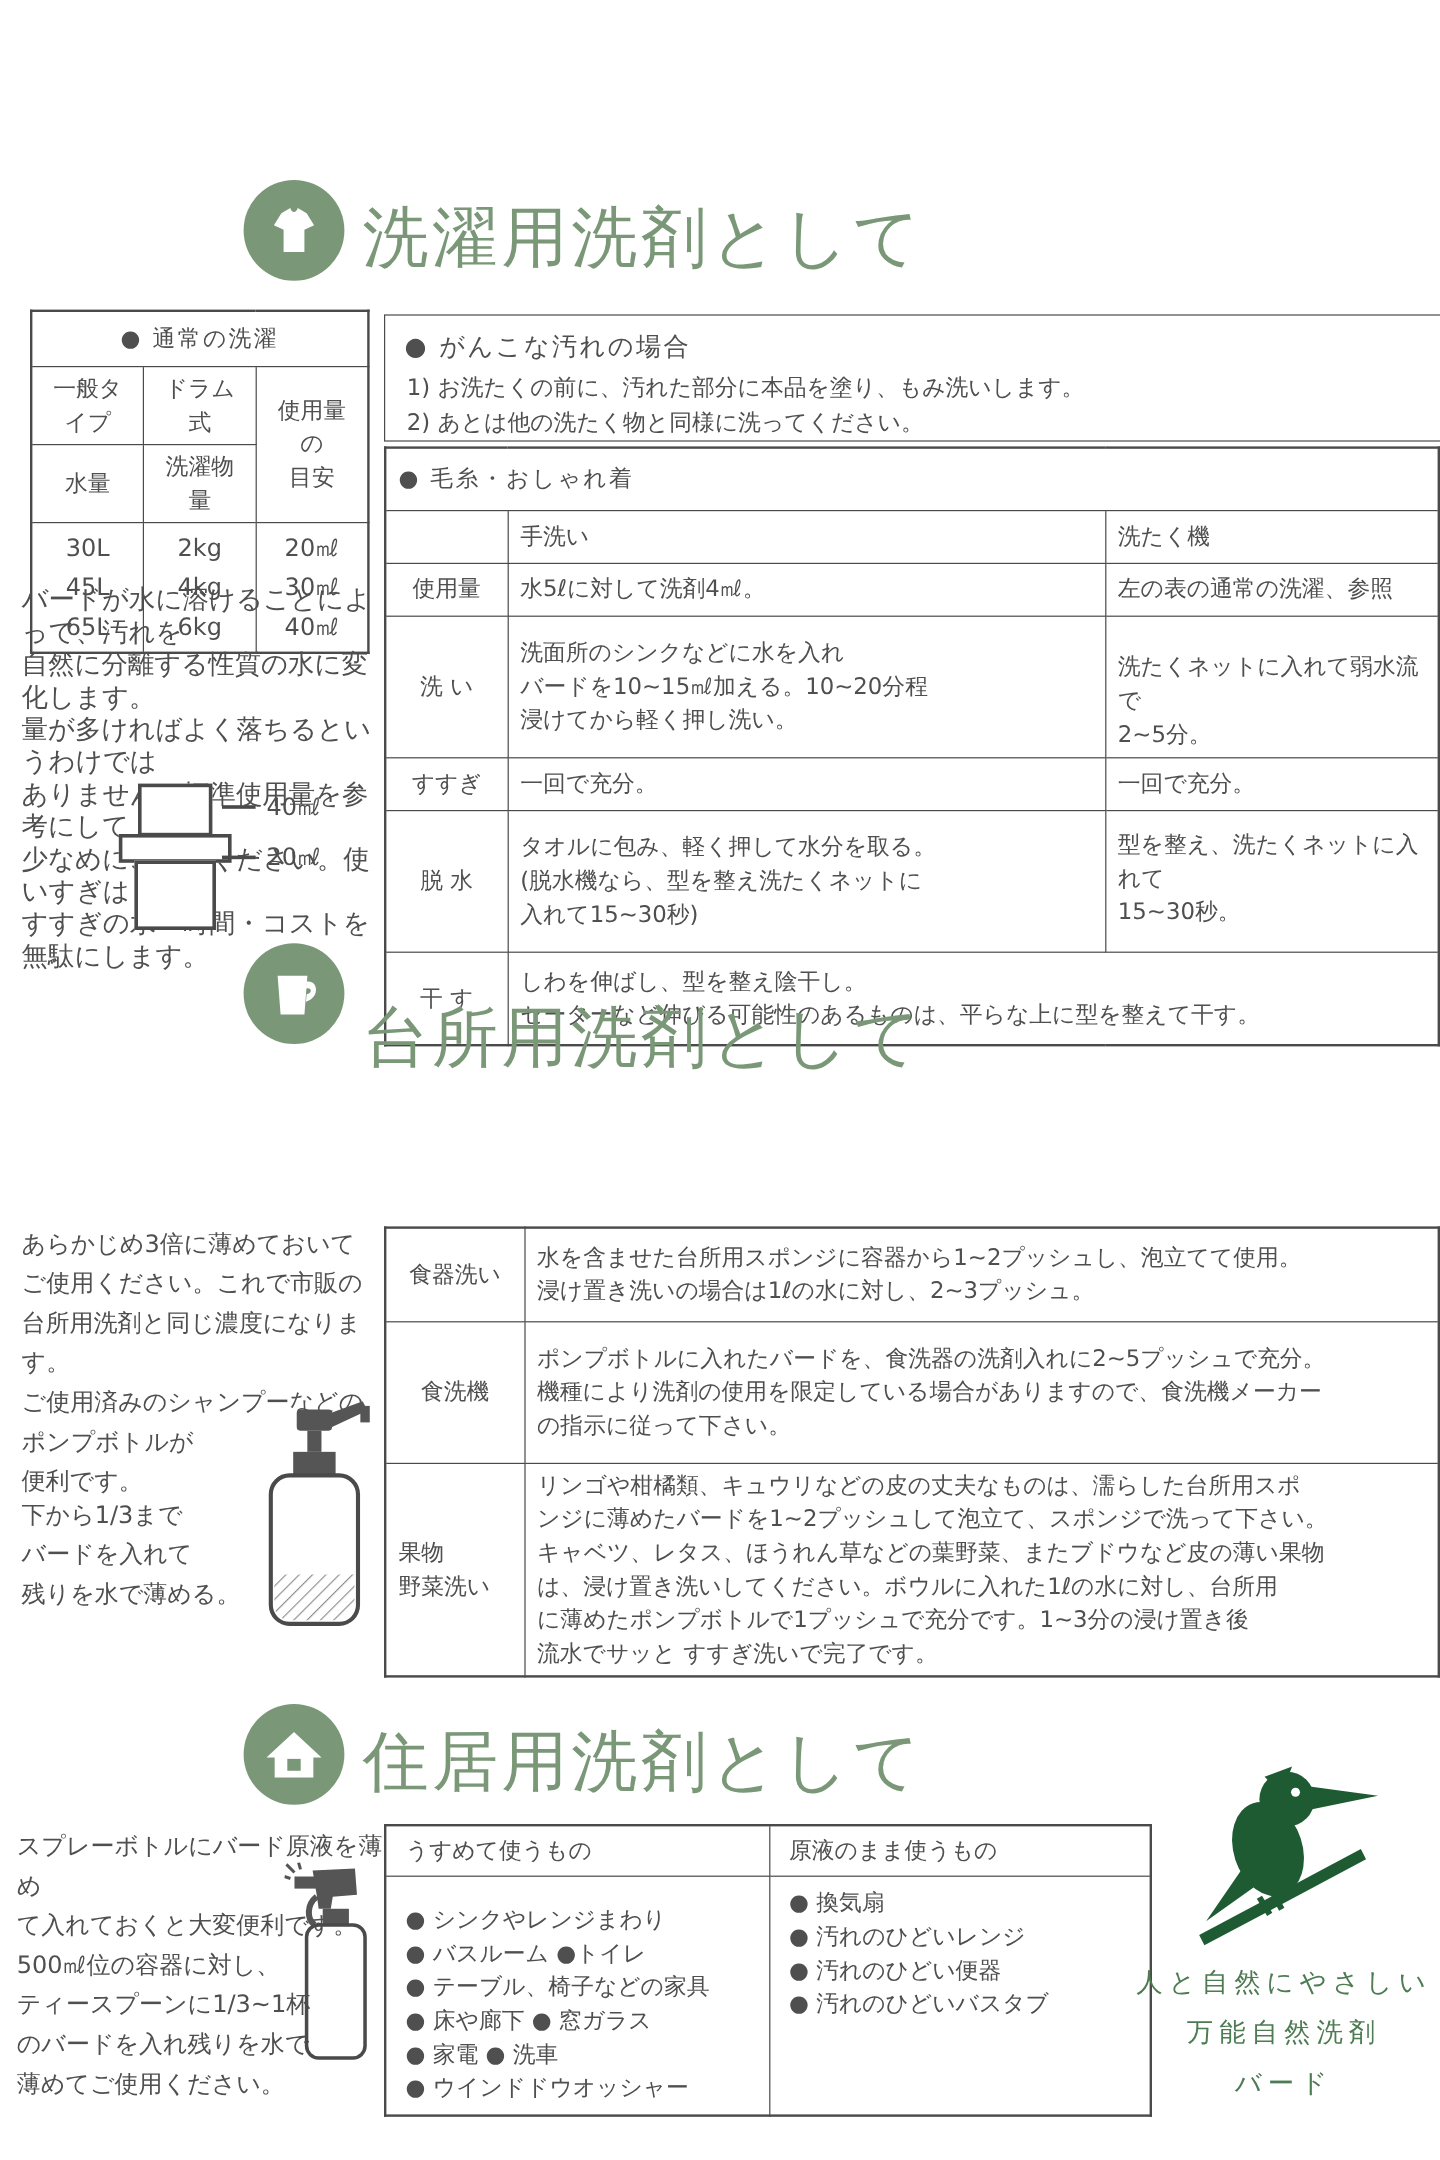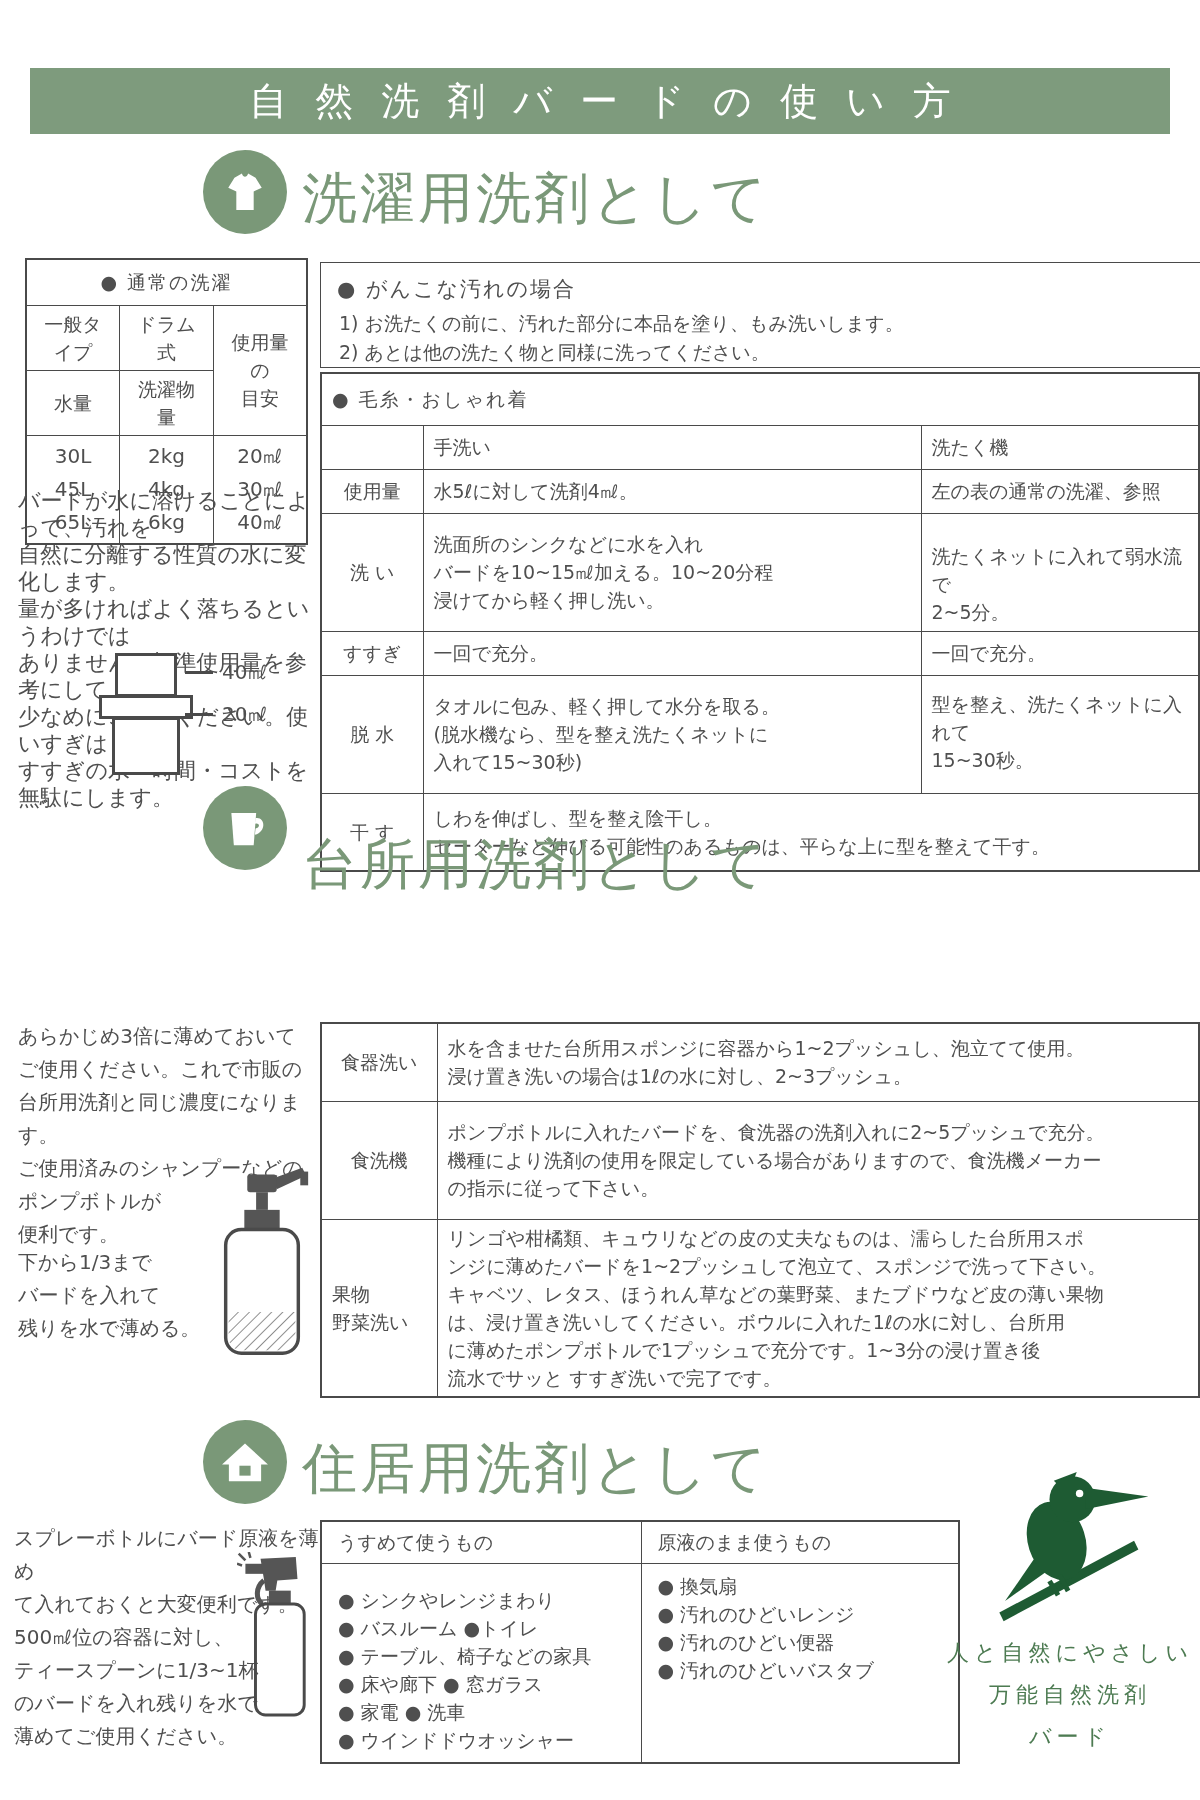--- a/index.html
+++ b/index.html
@@ -42,21 +42,20 @@
   .cap-label{font-size:20px;color:#4f4f4f;}
 
   
   .brand{width:260px;text-align:center;color:#4d7b52;font-size:22px;line-height:42px;letter-spacing:5px;}
 </style>
 </head>
 <body>
 
 <div id="page">
 
-  <div class="abs banner">自然洗剤バードの使い方</div>
 
   <div class="abs sec-circle" style="left:203px;top:150px;">
     <svg viewBox="0 0 100 100">
       <path d="M33 27 L45 20 C47 27 53 27 55 20 L67 27 L77 43 L64 49 L64 79 L36 79 L36 49 L23 43 Z" fill="#ffffff"></path>
     </svg>
   </div>
   <div class="abs sec-heading" style="left:302px;top:162px;">洗濯用洗剤として</div>
 
   <table class="tbl normal-tbl" style="left:25px;top:258px;width:283px;">
     <tbody>

